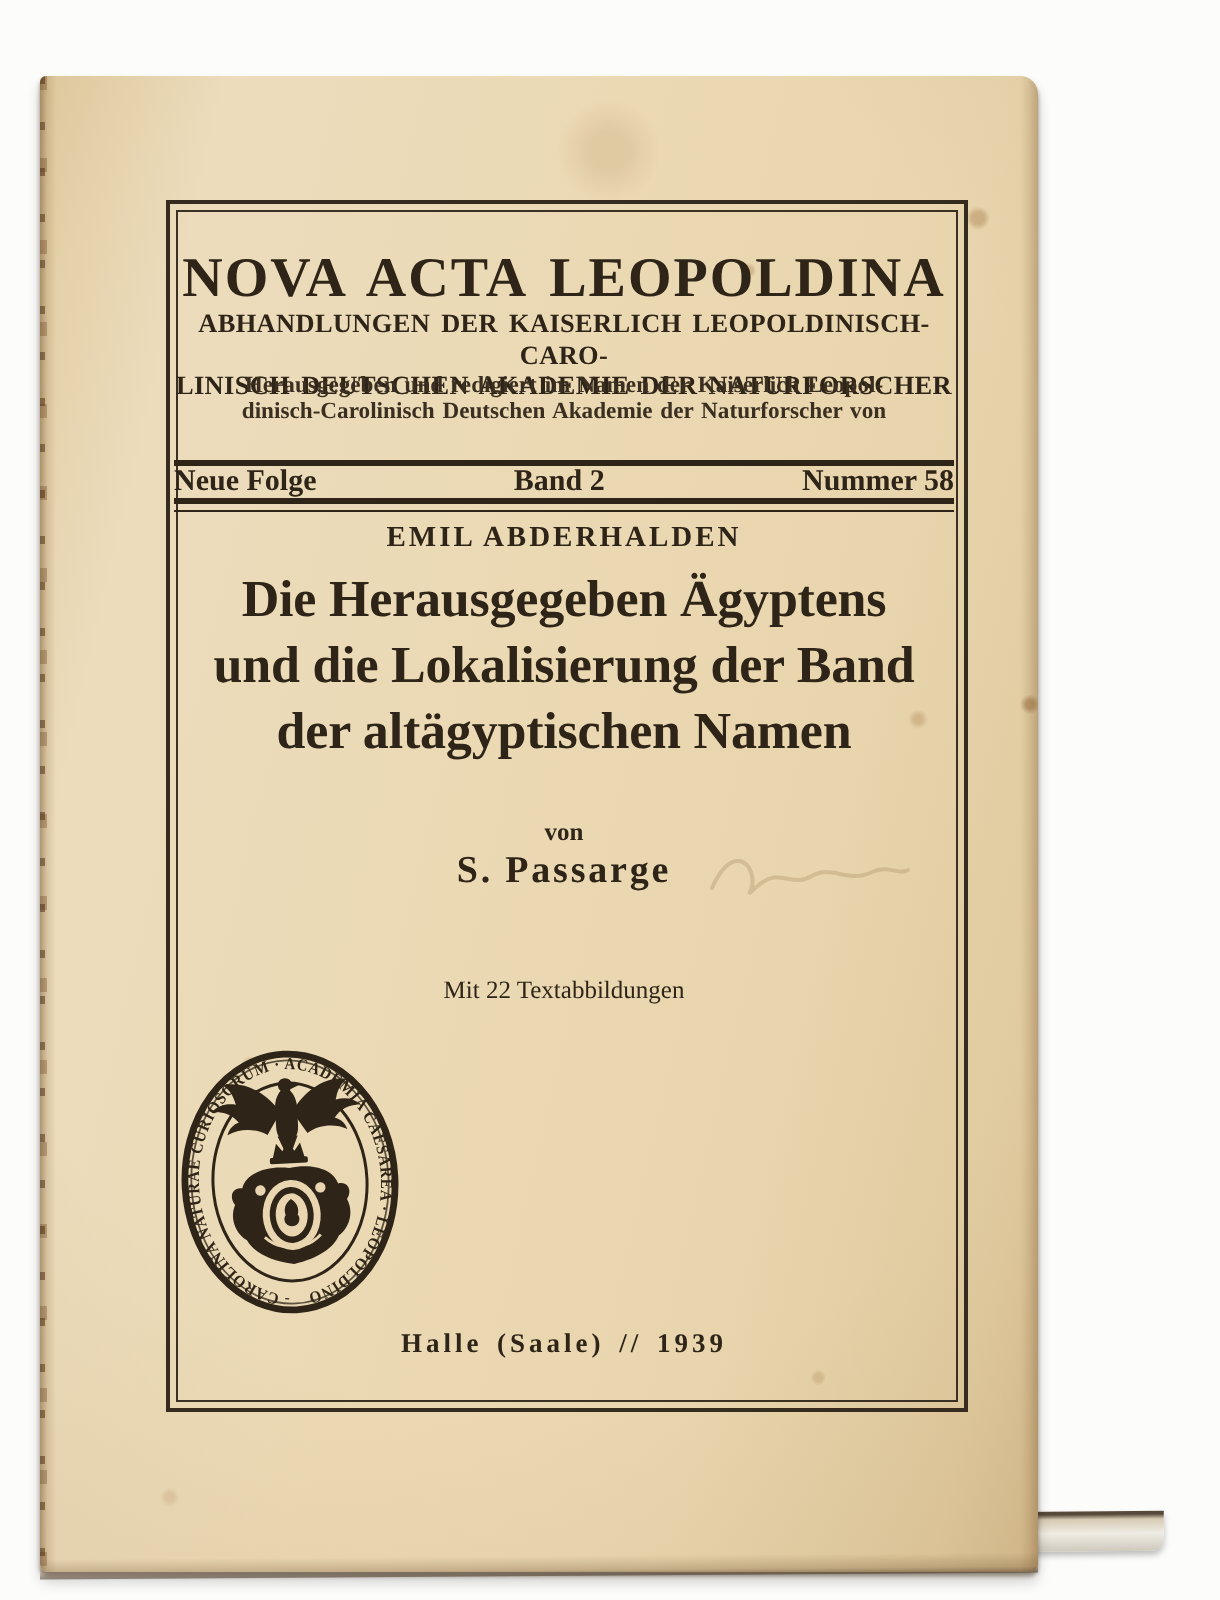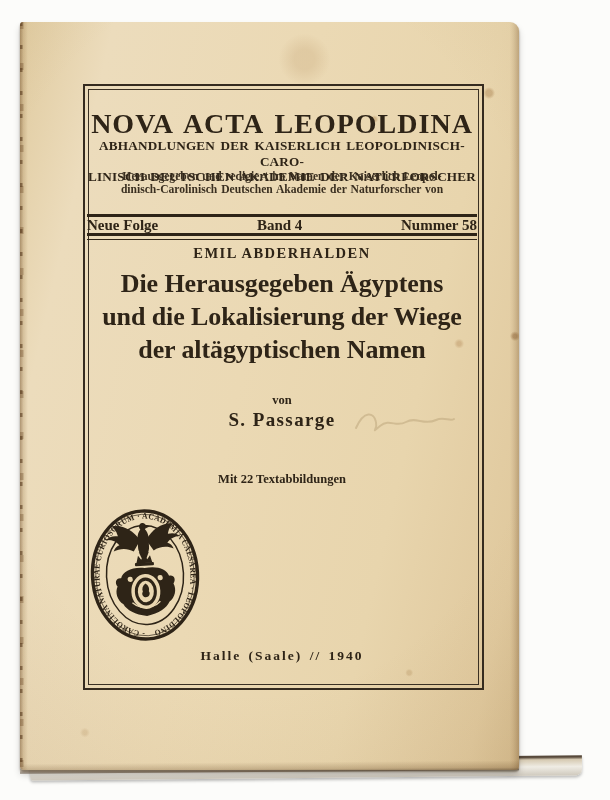--- a/index.html
+++ b/index.html
@@ -13,21 +13,21 @@
   .under-pages{
     position:absolute;left:30px;top:758px;width:552px;height:20px;
     transform:rotate(-0.55deg);
     background:linear-gradient(to bottom,#57493a 0 1.5px,#cbbj9b 0,#d6cab2 20%,#efece4 55%,#cfc9bd 100%);
     background:linear-gradient(to bottom,#57493a 0 1.5px,#d6cab2 20%,#efece4 55%,#cfc9bd 100%);
     border-radius:0 0 6px 4px;
     box-shadow:0 2px 3px rgba(0,0,0,.25);
     z-index:0;
   }
   .page{
-    position:absolute;left:20px;top:22px;width:499px;height:748px;z-index:1;
+    position:absolute;left:20px;top:38px;width:499px;height:748px;z-index:1;
     background:
       radial-gradient(circle at 71% 13%, rgba(150,100,40,.28) 0 2px, rgba(150,100,40,0) 4px),
       radial-gradient(circle at 94% 9.5%, rgba(140,90,35,.30) 0 3px, rgba(140,90,35,0) 6px),
       radial-gradient(circle at 88% 43%, rgba(150,95,40,.25) 0 2px, rgba(150,95,40,0) 5px),
       radial-gradient(circle at 21% 66%, rgba(150,105,50,.18) 0 2px, rgba(150,105,50,0) 4px),
       radial-gradient(circle at 78% 87%, rgba(150,105,50,.20) 0 2px, rgba(150,105,50,0) 4px),
       radial-gradient(circle at 13% 95%, rgba(150,105,50,.16) 0 2px, rgba(150,105,50,0) 5px),
       radial-gradient(circle at 57% 5%, rgba(160,115,60,.15) 0 10px, rgba(160,115,60,0) 26px),
       radial-gradient(110% 92% at 48% 42%, rgba(255,255,255,0) 52%, rgba(150,112,62,.10) 80%, rgba(125,88,45,.20) 100%),
       linear-gradient(103deg,#e0cba0 0%,#ecdcbc 14%,#ebd9b4 45%,#e8d5ad 72%,#e0c99e 92%,#d5bc8f 100%);
@@ -78,21 +78,21 @@
   .rule-c{top:216.5px;height:1.2px;}
   .issue-row{
     position:absolute;top:194.5px;left:5px;width:363px;
     display:flex;justify-content:space-between;align-items:baseline;
     font-size:15px;font-weight:bold;gap:44px;
   }
   .main-title{top:245px;font-size:26px;font-weight:bold;line-height:33px;letter-spacing:-0.1px;}
   .byline{top:371px;font-size:12.5px;font-weight:bold;}
   .author{top:387px;font-size:19px;font-weight:bold;letter-spacing:1.4px;}
   .city{top:416px;font-size:13.5px;font-weight:bold;}
-  .note{top:450px;font-size:12.5px;font-weight:bold;}
+  .note{top:450px;font-size:12.5px;font-weight:normal;}
   .imprint{top:626px;font-size:13.5px;font-weight:bold;letter-spacing:2px;word-spacing:2px;}
   .seal-wrap{position:absolute;left:136px;top:483px;width:116px;height:140px;}
   .seal-wrap svg{display:block;transform:rotate(-3deg);}
   .seal-text{font-family:"Liberation Serif","DejaVu Serif",serif;font-size:8.4px;font-weight:bold;letter-spacing:.4px;fill:#2e2417;}
   .signature{position:absolute;left:330px;top:378px;opacity:.55;}
 </style>
 </head>
 <body>
 
 <div class="scan">
@@ -118,29 +118,29 @@
       <div class="editor">
         <span>Herausgegeben und redigiert im Namen der Kaiserlich Leopol-</span><br>
         <span>dinisch-Carolinisch Deutschen Akademie der Naturforscher von</span>
       </div>
 
       <div class="editor-name">EMIL ABDERHALDEN</div>
 
       <div class="rule rule-a"></div>
       <div class="issue-row">
         <span>Neue Folge</span>
-        <span>Band 4</span>
+        <span>Band 2</span>
         <span>Nummer 58</span>
       </div>
       <div class="rule rule-b"></div>
       <div class="rule rule-c"></div>
 
       <div class="main-title">
         <span>Die Herausgegeben Ägyptens</span><br>
-        <span>und die Lokalisierung der Wiege</span><br>
+        <span>und die Lokalisierung der Band</span><br>
         <span>der altägyptischen Namen</span>
       </div>
 
       <div class="byline">von</div>
       <div class="author">S. Passarge</div>
       <div class="note">Mit 22 Textabbildungen</div>
 
       <div class="seal-wrap">
         <svg width="116" height="140" viewBox="0 0 116 140" xmlns="http://www.w3.org/2000/svg">
           <g>
@@ -170,20 +170,20 @@
             <path d="M44 97 Q48 101 53 102" stroke="#e9d6b0" stroke-width="1.4" fill="none"></path>
             <path d="M72 97 Q68 101 63 102" stroke="#e9d6b0" stroke-width="1.4" fill="none"></path>
             <ellipse cx="58" cy="86.5" rx="14.5" ry="17.5" fill="#e9d6b0"></ellipse>
             <ellipse cx="58" cy="86.5" rx="11" ry="14" fill="#2e2417"></ellipse>
             <ellipse cx="58" cy="86.5" rx="8" ry="10.8" fill="#e9d6b0"></ellipse>
             <path fill="#2e2417" d="M58 78.5 C55 80.5 54 83.5 55 86.5 C54 87.5 54 89.5 55 90.8 C56.2 92.6 59.8 92.6 61 90.8 C62 89.5 62 87.5 61 86.5 C62 83.5 61 80.5 58 78.5 Z"></path>
           </g>
         </svg>
       </div>
 
-      <div class="imprint">Halle (Saale) // 1940</div>
+      <div class="imprint">Halle (Saale) // 1939</div>
     </div>
 
     <svg class="signature" width="110" height="44" viewBox="0 0 110 44" xmlns="http://www.w3.org/2000/svg">
       <path d="M6 28 C14 10 24 12 26 22 C28 30 20 34 30 26 C40 18 46 28 56 22 C66 16 74 26 86 20 C94 16 100 22 104 19" fill="none" stroke="#bfa87e" stroke-width="2" stroke-linecap="round"></path>
     </svg>
   </div>
 </div>
 
 </body></html>

